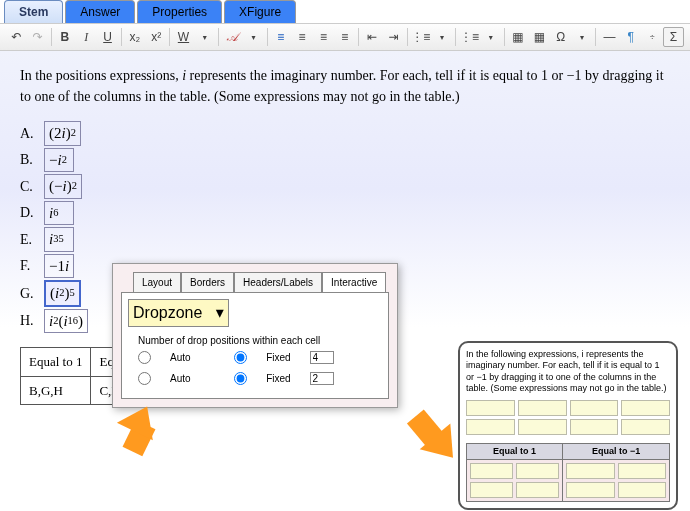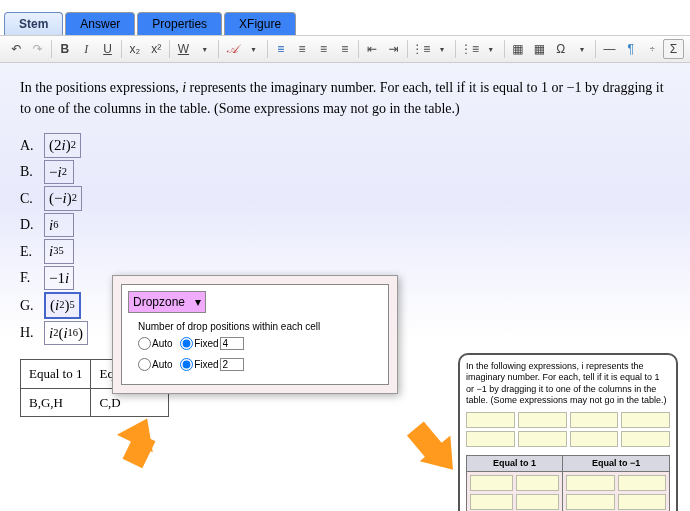--- a/index.html
+++ b/index.html
@@ -1,17 +1,17 @@
 <!DOCTYPE html>
 <html><head>
 <meta charset="utf-8">
 <style>
 * { box-sizing: border-box; margin: 0; padding: 0; }
 body { font-family: Arial, sans-serif; font-size: 13px; background: #fff; width: 690px; height: 511px; overflow: hidden; position: relative; }
-.tabs { display: flex; padding: 12px 4px 0 4px; gap: 2px; }
+.tabs { display: flex; padding: 0 4px 0 4px; gap: 2px; }
 .tab { padding: 4px 14px; border: 1px solid #999; border-bottom: none; border-radius: 4px 4px 0 0; background: #3b82f6; font-size: 12px; cursor: pointer; }
 .tab.active { background: linear-gradient(#e8f0ff, #d0e0f8); border-color: #6a8cc0; font-weight: bold; color: #2a3a60; }
 .toolbar { display: flex; align-items: center; padding: 3px 6px; border-top: 1px solid #ccc; border-bottom: 1px solid #ccc; background: linear-gradient(#fdfdfd, #ececec); gap: 1px; height: 28px; }
 .tbtn { width: 22px; height: 20px; display: flex; align-items: center; justify-content: center; cursor: pointer; border-radius: 2px; font-size: 12px; color: #444; }
 .tsep { width: 1px; height: 18px; background: #ccc; margin: 0 2px; }
 .content { padding: 14px 20px; font-family: Georgia, serif; font-size: 14px; line-height: 1.5; background: linear-gradient(#f0f2fc 0%, #e8eafc 30%, #fff 60%); height: 460px; position: relative; }
 .prompt { margin-bottom: 14px; }
 .italic { font-style: italic; }
 .items { }
 .item { display: flex; align-items: center; gap: 6px; margin: 2px 0; }
@@ -23,24 +23,24 @@
 .ans-table td { border: 1px solid #555; padding: 4px 8px; font-family: Georgia, serif; font-size: 13px; }
 .popup { position: absolute; left: 112px; top: 212px; width: 286px; background: #fff; border: 1px solid #999; box-shadow: 2px 2px 8px rgba(0,0,0,.3); font-family: Arial, sans-serif; font-size: 11px; }
 .popup-header { display: flex; justify-content: space-between; align-items: center; padding: 5px 8px; font-weight: bold; background: #fff; }
 .red-dot { width: 10px; height: 10px; background: #e03020; border-radius: 50%; cursor: pointer; }
 .popup-body { background: #f8eef0; padding: 8px; }
 .inner-tabs { display: flex; margin-left: 12px; }
 .inner-tab { padding: 2px 8px; border: 1px solid #888; border-bottom: none; background: #f4f4f4; font-size: 10px; cursor: pointer; }
 .inner-tab.active { background: #fff; }
 .inner-panel { background: #fff; border: 1px solid #888; padding: 6px; }
 .dz-row { display: flex; align-items: center; gap: 4px; margin-bottom: 6px; }
-.dz-select { border: 1px solid #888; padding: 1px 4px; font-size: 12px; background: #f0abfc; }
+.dz-select { border: 1px solid #888; padding: 1px 4px; font-size: 16px; background: #fef9c3; }
 .field-group { margin: 4px 0 6px 10px; }
 .field-title { font-weight: normal; font-size: 10px; margin-bottom: 2px; }
-.radio-row { display: flex; align-items: center; gap: 1px; font-size: 10px; }
+.radio-row { display: flex; align-items: center; gap: 19px; font-size: 10px; }
 .radio-row input[type=text] { width: 24px; border: 1px solid #888; font-size: 10px; padding: 0 2px; }
 .preview { position: absolute; right: 12px; top: 290px; width: 220px; border: 2px solid #555; border-radius: 10px; background: #fff; padding: 6px; font-family: Arial, sans-serif; font-size: 9px; line-height: 1.25; }
 .preview-prompt { margin-bottom: 6px; }
 .drop-grid { display: grid; grid-template-columns: 1fr 1fr 1fr 1fr; gap: 3px; margin: 3px 0 8px 0; }
 .drop-grid .cell { height: 16px; background: #fbfbd8; border: 1px solid #bba; }
 .preview-table { width: 100%; border-collapse: collapse; }
 .preview-table th { border: 1px solid #777; background: #d8d8e2; padding: 2px; font-size: 9px; font-weight: bold; }
 .preview-table td { border: 1px solid #777; background: #f6e8ea; height: 42px; padding: 3px; }
 .mini-grid { display: grid; grid-template-columns: 1fr 1fr; gap: 3px; }
 .mini-grid .mc { height: 16px; background: #fbfbd8; border: 1px solid #bba; }
@@ -157,20 +157,26 @@
     </tr>
     <tr>
       <td>B,G,H</td>
       <td>C,D</td>
     </tr>
   </tbody>
     </table>
 
   <div class="popup">
     <div class="popup-body">
+      <div class="inner-tabs">
+        <div class="inner-tab">Layout</div>
+        <div class="inner-tab">Borders</div>
+        <div class="inner-tab">Headers/Labels</div>
+        <div class="inner-tab active">Interactive</div>
+      </div>
       <div class="inner-panel">
         <div class="dz-row">
           <span class="dz-select"><span>Dropzone</span> &nbsp;&nbsp;▾</span>
         </div>
         <div class="field-group">
           <div class="field-title">Number of drop positions within each cell</div>
           <div class="radio-row">
             <input type="radio" style=""><span>Auto</span>
             &nbsp;&nbsp;
             <input type="radio" checked="" style=""><span>Fixed</span>

